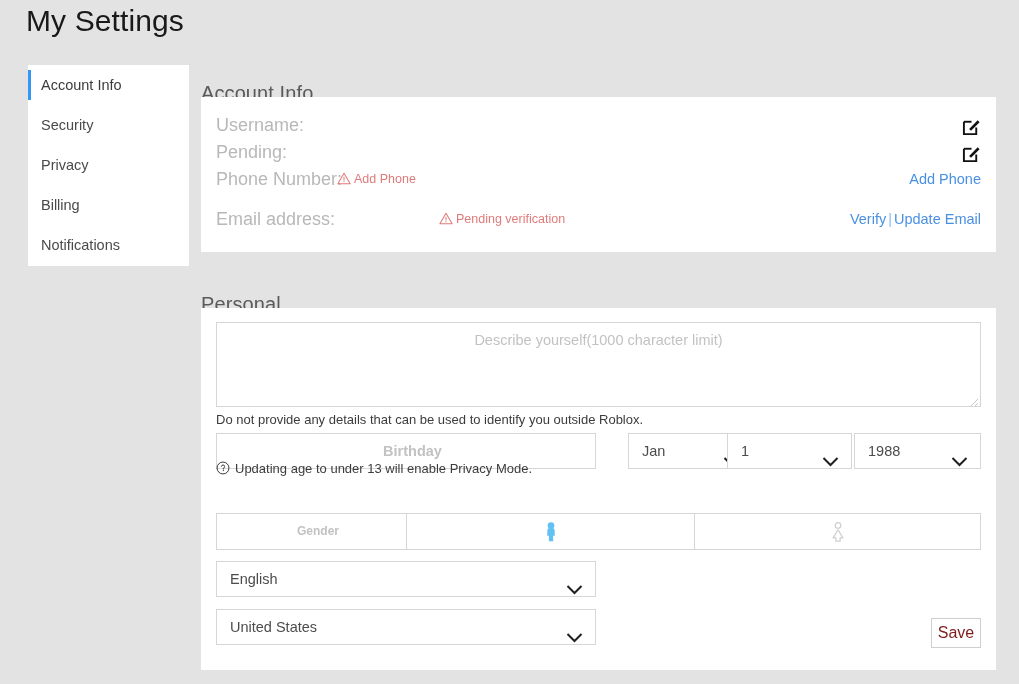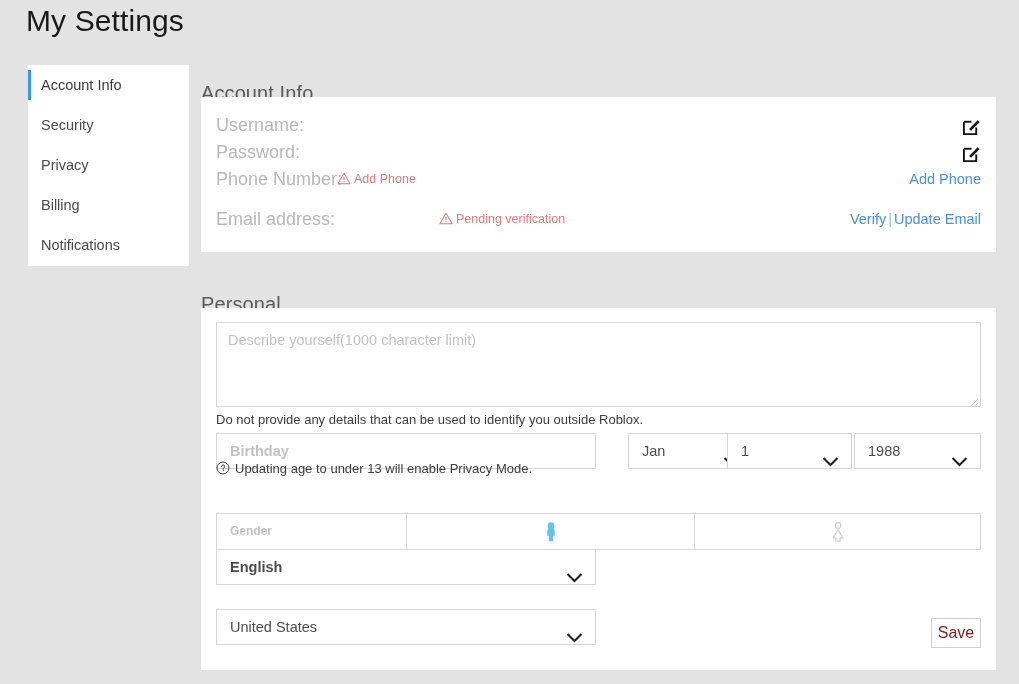--- a/index.html
+++ b/index.html
@@ -152,20 +152,21 @@
   }
 
   
   .fld {
     position: absolute;
     box-sizing: border-box;
     border: 1px solid #d6d6d6;
     background: #fff;
     font-size: 14px;
     color: #444;
+    text-align: center;
   }
   #bio-box {
     left: 15px;
     top: 14px;
     width: 765px;
     height: 85px;
     padding: 9px 11px;
     color: #c2c2c2;
     font-size: 14.5px;
     overflow: hidden;
@@ -265,21 +266,21 @@
   }
   #gender-male   { left: 205px; width: 289px; }
   #gender-female { left: 493px; width: 287px; }
   .gender-opt svg {
     position: absolute;
     left: 50%;
     top: 50%;
     transform: translate(-50%, -50%);
   }
 
-  #sel-language { left: 15px; top: 241px; width: 380px; font-weight: bold; }
+  #sel-language { left: 15px; top: 253px; width: 380px; }
   #sel-country  { left: 15px; top: 301px; width: 380px; }
 
   #save-button {
     position: absolute;
     left: 730px;
     top: 310px;
     width: 50px;
     height: 30px;
     box-sizing: border-box;
     border: 1px solid #cfcfcf;
@@ -325,21 +326,21 @@
         <svg viewBox="0 0 20 20" width="19" height="19">
           <path d="M2 5 L2 18 L15 18 L15 11" fill="none" stroke="#111" stroke-width="2"></path>
           <path d="M2 5 L10 5" fill="none" stroke="#111" stroke-width="2"></path>
           <path d="M7.5 12.5 L16.5 3.5 L18.5 5.5 L9.5 14.5 Z" fill="#111"></path>
         </svg>
       </span>
     </span>
   </div>
 
   <div class="acct-row" id="row-password">
-    <span class="acct-label">Password:</span>
+    <span class="acct-label">Pending:</span>
     <span class="acct-right">
       <span class="edit-icon">
         <svg viewBox="0 0 20 20" width="19" height="19">
           <path d="M2 5 L2 18 L15 18 L15 11" fill="none" stroke="#111" stroke-width="2"></path>
           <path d="M2 5 L10 5" fill="none" stroke="#111" stroke-width="2"></path>
           <path d="M7.5 12.5 L16.5 3.5 L18.5 5.5 L9.5 14.5 Z" fill="#111"></path>
         </svg>
       </span>
     </span>
   </div>

